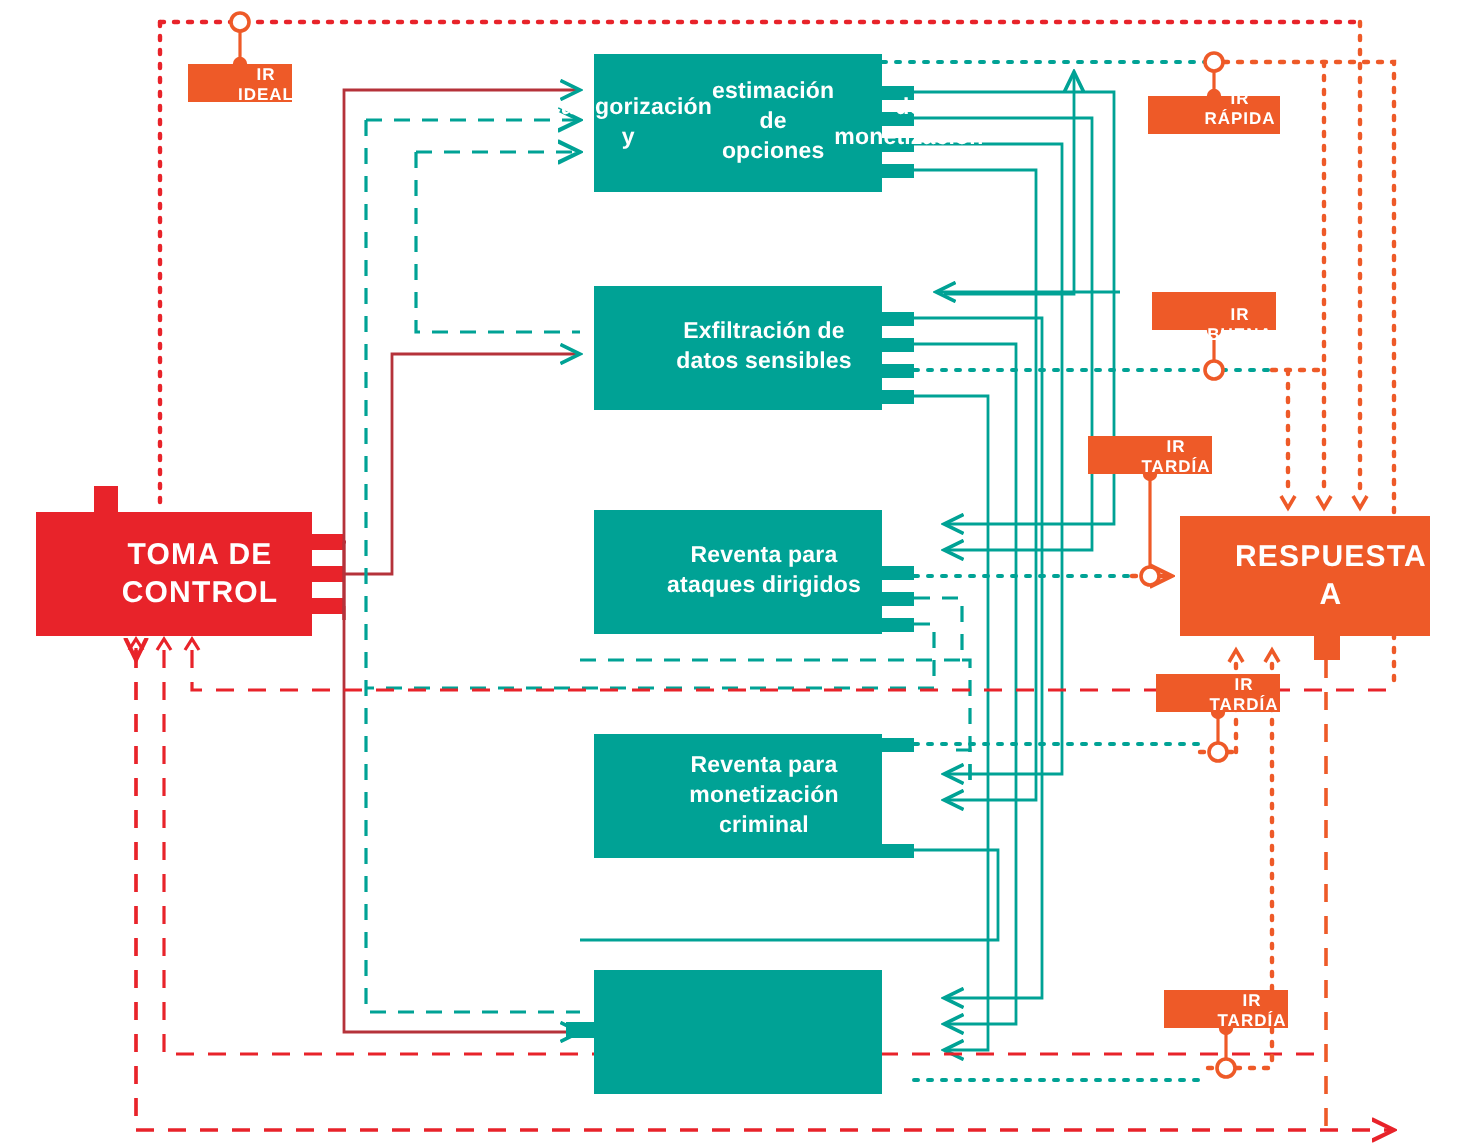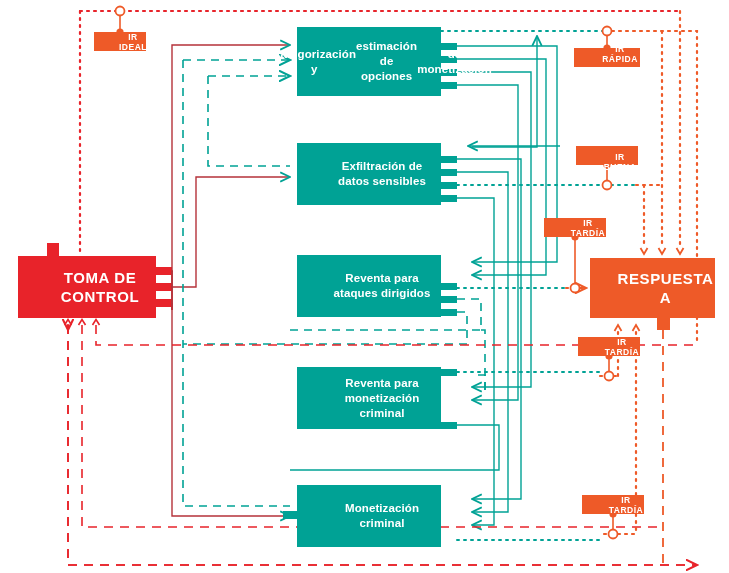--- a/index.html
+++ b/index.html
@@ -245,24 +245,20 @@
   <div class="node-label proc-label" style="left:297px;top:255px;width:144px;height:62px;flex-direction:column;">
     <div>Reventa para</div>
     <div>ataques dirigidos</div>
   </div>
 
   <div class="node-label proc-label" style="left:297px;top:367px;width:144px;height:62px;flex-direction:column;">
     <div>Reventa para</div>
     <div>monetización criminal</div>
   </div>
 
-  <div class="node-label proc-label" style="left:297px;top:485px;width:144px;height:62px;flex-direction:column;">
-    <div>Monetización</div>
-    <div>criminal</div>
-  </div>
 
   <div class="node-label tag-label" style="left:94px;top:32px;width:52px;height:19px;">IR IDEAL</div>
   <div class="node-label tag-label" style="left:574px;top:44px;width:66px;height:19px;">IR RÁPIDA</div>
   <div class="node-label tag-label" style="left:576px;top:146px;width:62px;height:31px;">IR BUENA</div>
   <div class="node-label tag-label" style="left:544px;top:218px;width:62px;height:19px;">IR TARDÍA</div>
   <div class="node-label tag-label" style="left:578px;top:337px;width:62px;height:19px;">IR TARDÍA</div>
   <div class="node-label tag-label" style="left:582px;top:495px;width:62px;height:19px;">IR TARDÍA</div>
 
 </div>
 

